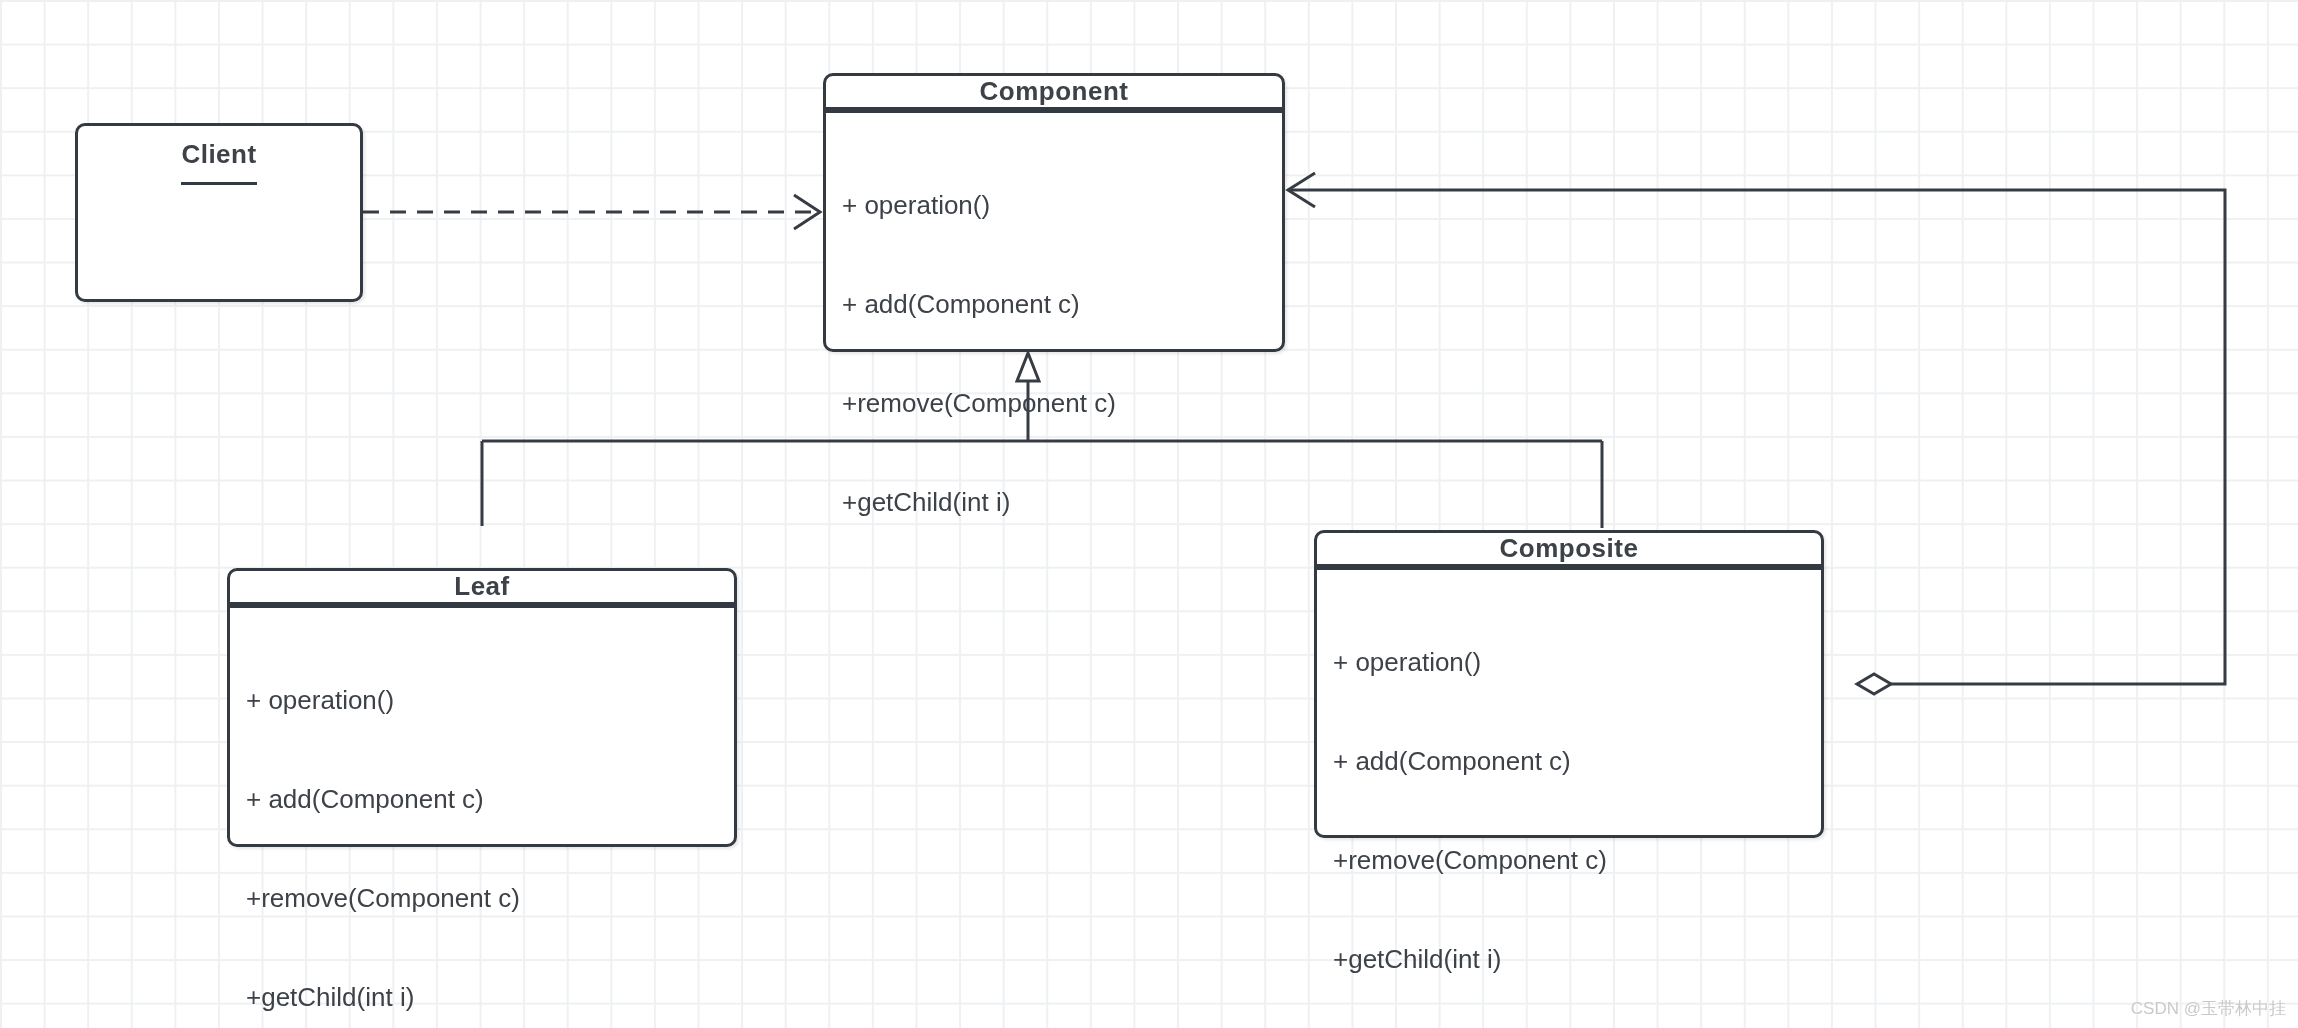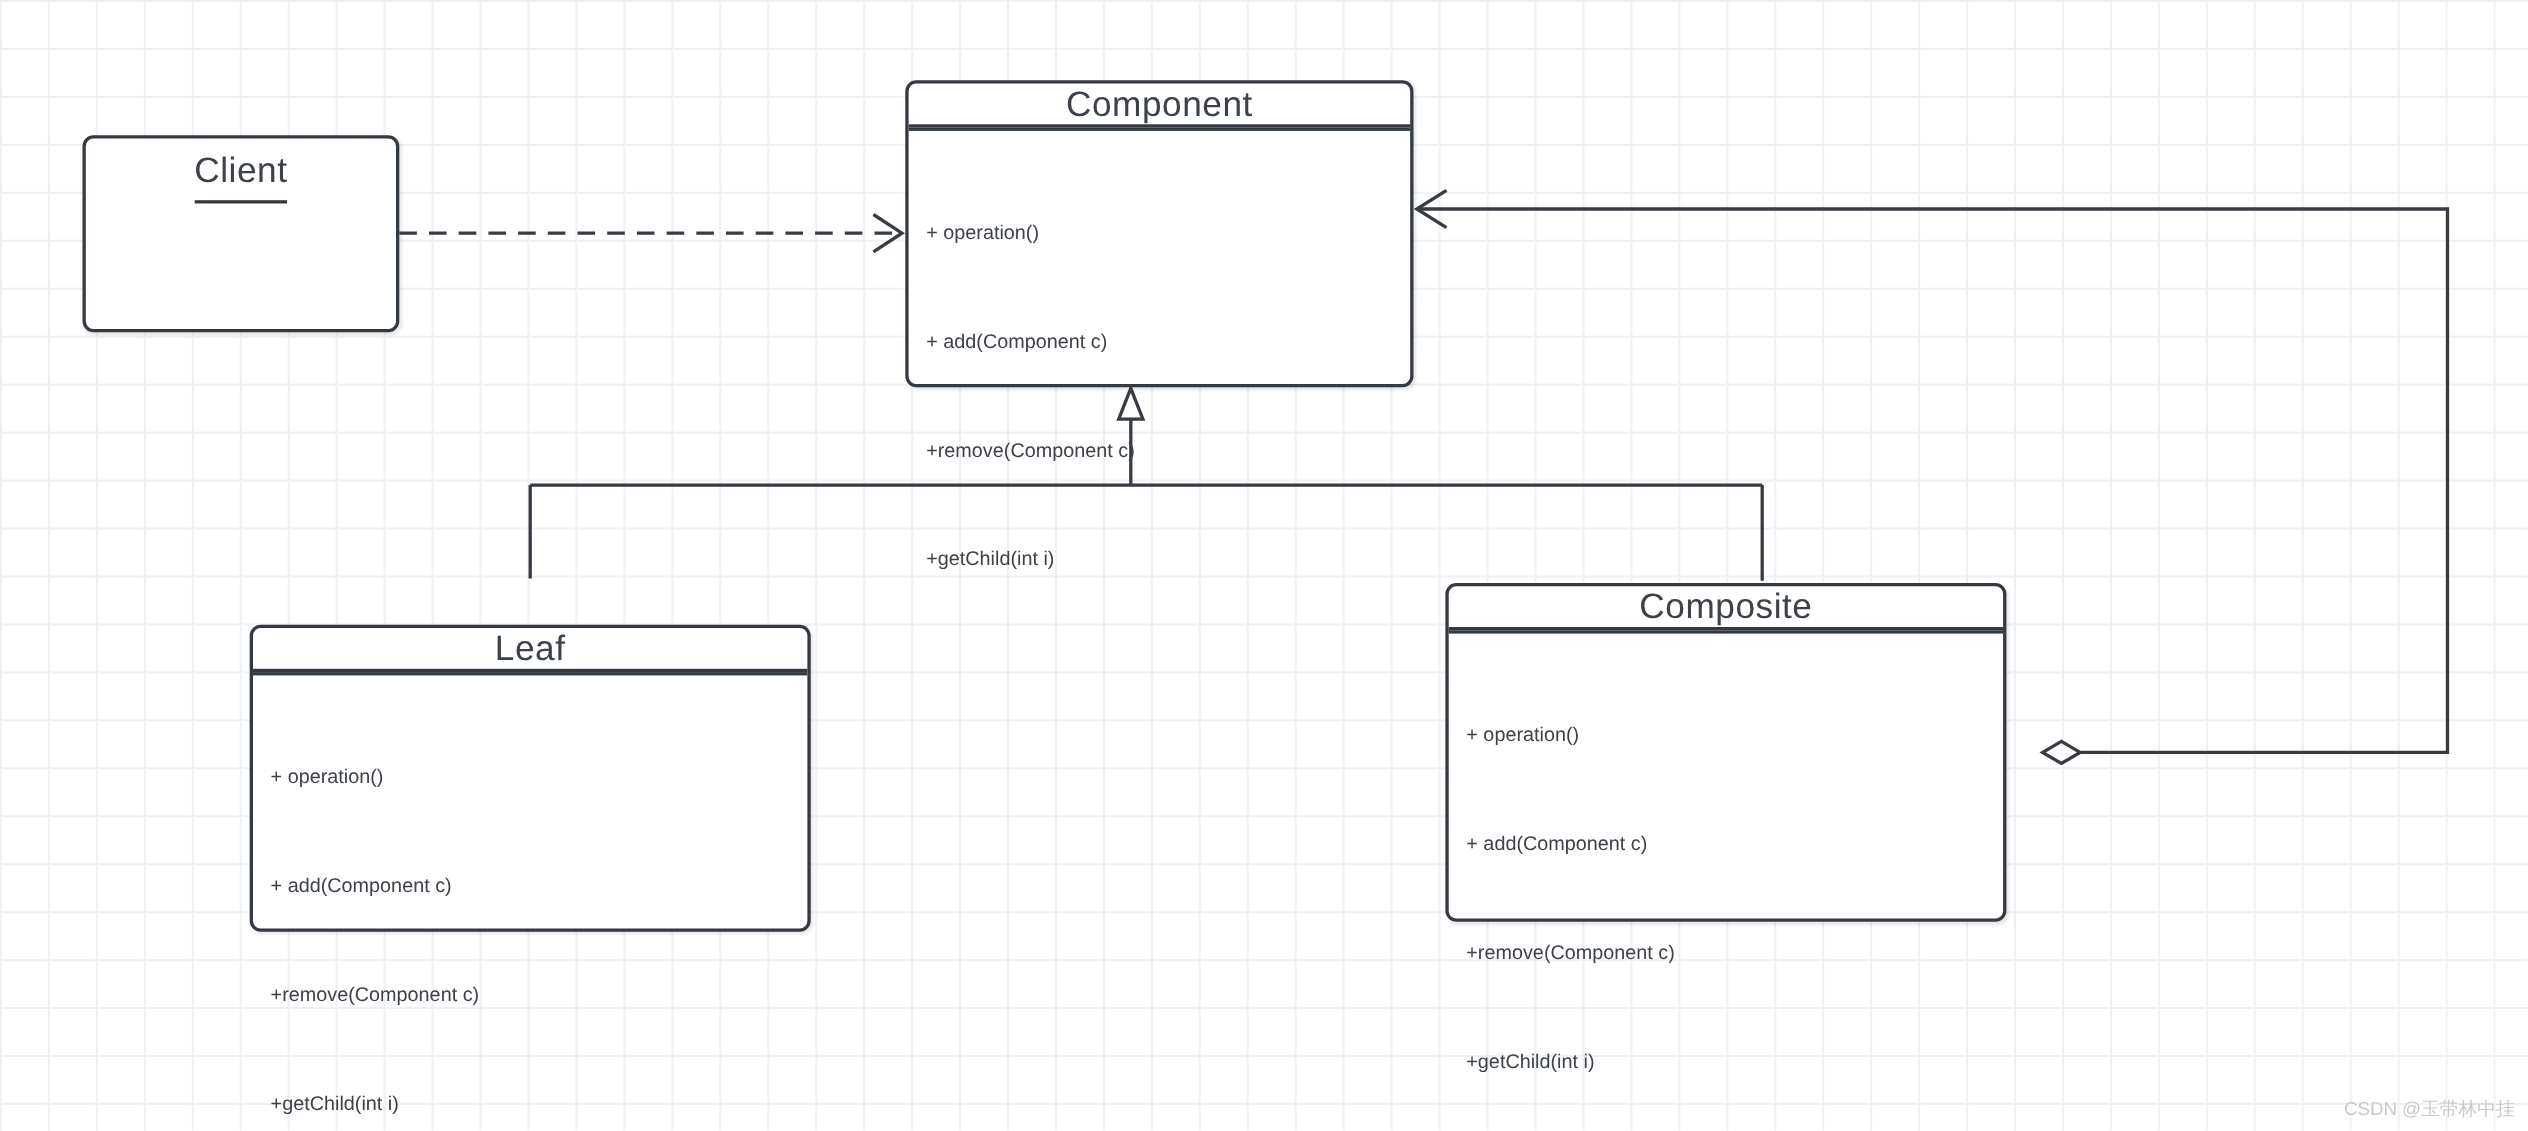--- a/index.html
+++ b/index.html
@@ -29,32 +29,32 @@
     display: flex;
     flex-direction: column;
     color: #3d4249;
   }
   .uml-title {
     height: 56px;
     border-bottom: 3px solid #343a42;
     display: flex;
     align-items: center;
     justify-content: center;
-    font-size: 32px;
-    font-weight: normal;
+    font-size: 26px;
+    font-weight: bold;
     letter-spacing: 0.5px;
   }
   .uml-attrs {
     height: 57px;
     border-bottom: 3px solid #343a42;
   }
   .uml-methods {
     flex: 1;
     padding: 10px 8px 0 16px;
-    font-size: 18px;
+    font-size: 26px;
     line-height: 33px;
     white-space: pre;
   }
   #box-client    { left: 75px;   top: 123px; width: 288px; height: 179px; align-items: center; }
   #box-component { left: 823px;  top: 73px;  width: 462px; height: 279px; }
   #box-leaf      { left: 227px;  top: 528px; width: 510px; height: 279px; margin-top: 40px; }
   #box-composite { left: 1314px; top: 530px; width: 510px; height: 308px; }
 
   #connectors {
     position: absolute;

